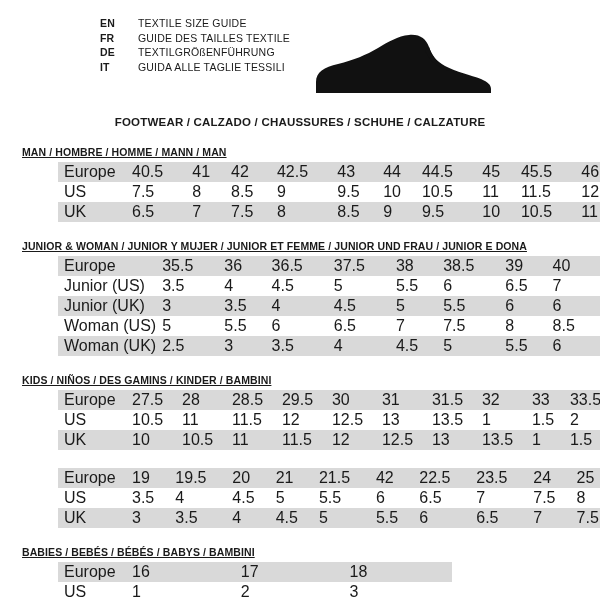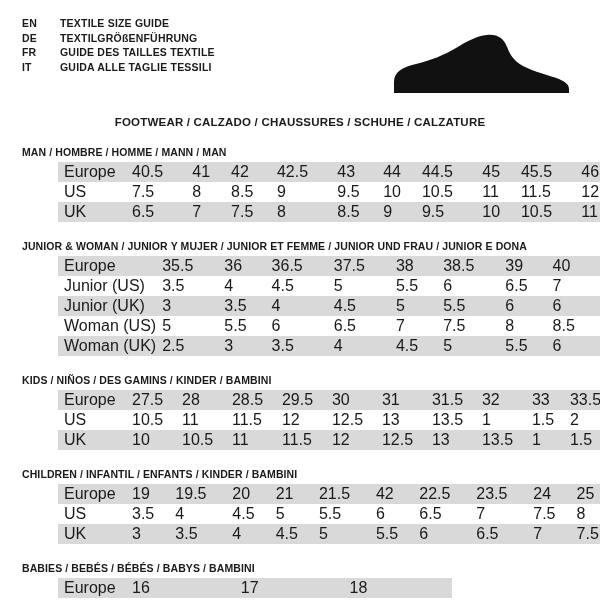--- a/index.html
+++ b/index.html
@@ -19,40 +19,40 @@
     width: 600px;
     height: 600px;
     box-sizing: border-box;
     padding: 16px 22px 0 22px;
   }
 
   
   .header {
     display: flex;
     align-items: flex-start;
-    justify-content: space-between;
+    justify-content: center;
     gap: 14px;
   }
   .lang-table {
     border-collapse: collapse;
     font-size: 10.5px;
     line-height: 1.0;
   }
   .lang-table td {
     padding: 2px 0 2px 0;
     vertical-align: top;
     white-space: nowrap;
   }
   .lang-code {
     width: 38px;
     font-weight: bold;
     letter-spacing: 0.2px;
   }
   .lang-title {
-    font-weight: bold;
+    font-weight: normal;
     letter-spacing: 0.2px;
   }
   .shoe-wrap {
     width: 190px;
     height: 72px;
     margin-right: 6px;
     margin-top: 12px;
     display: flex;
     align-items: center;
     justify-content: flex-end;
@@ -68,20 +68,21 @@
 
   
   .section {
     margin-top: 18px;
   }
   .section-title {
     font-size: 10.5px;
     font-weight: bold;
     letter-spacing: 0.1px;
     margin-bottom: 4px;
+    text-decoration: underline;
   }
   table.sizes {
     border-collapse: collapse;
     width: 100%;
     font-size: 16px;
     margin-left: 36px;
   }
   table.sizes td {
     height: 16px;
     padding: 1px 0 1px 6px;
@@ -104,26 +105,26 @@
 <div class="page">
 
   <div class="header">
     <table class="lang-table">
       <tbody>
         <tr>
           <td class="lang-code">EN</td>
           <td class="lang-title">TEXTILE SIZE GUIDE</td>
         </tr>
         <tr>
+          <td class="lang-code">FR</td>
+          <td class="lang-title">GUIDE DES TAILLES TEXTILE</td>
+        </tr>
+        <tr>
           <td class="lang-code">DE</td>
           <td class="lang-title">TEXTILGRÖßENFÜHRUNG</td>
-        </tr>
-        <tr>
-          <td class="lang-code">FR</td>
-          <td class="lang-title">GUIDE DES TAILLES TEXTILE</td>
         </tr>
         <tr>
           <td class="lang-code">IT</td>
           <td class="lang-title">GUIDA ALLE TAGLIE TESSILI</td>
         </tr>
       </tbody>
     </table>
 
     <div class="shoe-wrap">
       <svg width="186" height="66" viewBox="0 0 186 66">
@@ -297,21 +298,20 @@
           <td>13</td>
           <td>13.5</td>
           <td>1</td>
           <td>1.5</td>
         </tr>
       </tbody>
     </table>
   </div>
 
   <div class="section">
-    <div class="section-title">CHILDREN / INFANTIL / ENFANTS / KINDER / BAMBINI</div>
     <table class="sizes">
       <tbody>
         <tr class="shade">
           <td class="rowlabel">Europe</td>
           <td>19</td>
           <td>19.5</td>
           <td>20</td>
           <td>21</td>
           <td>21.5</td>
           <td>42</td>

